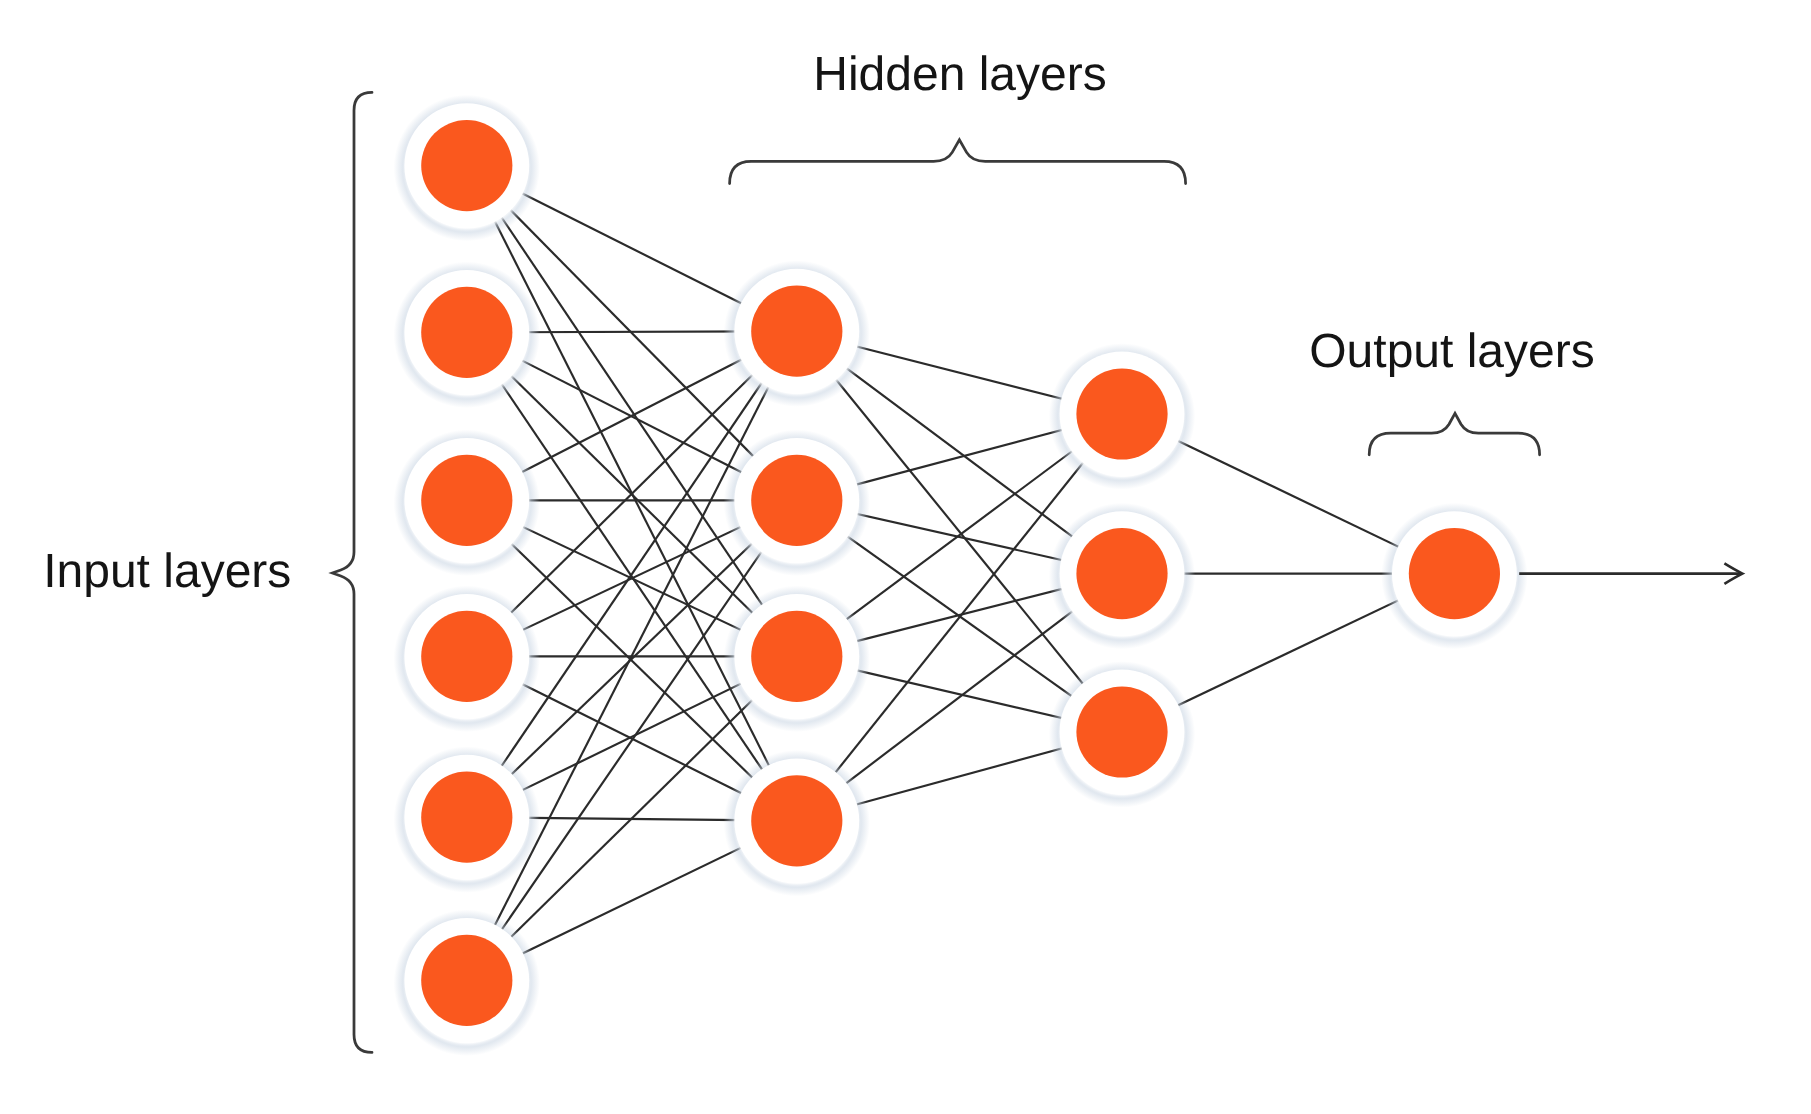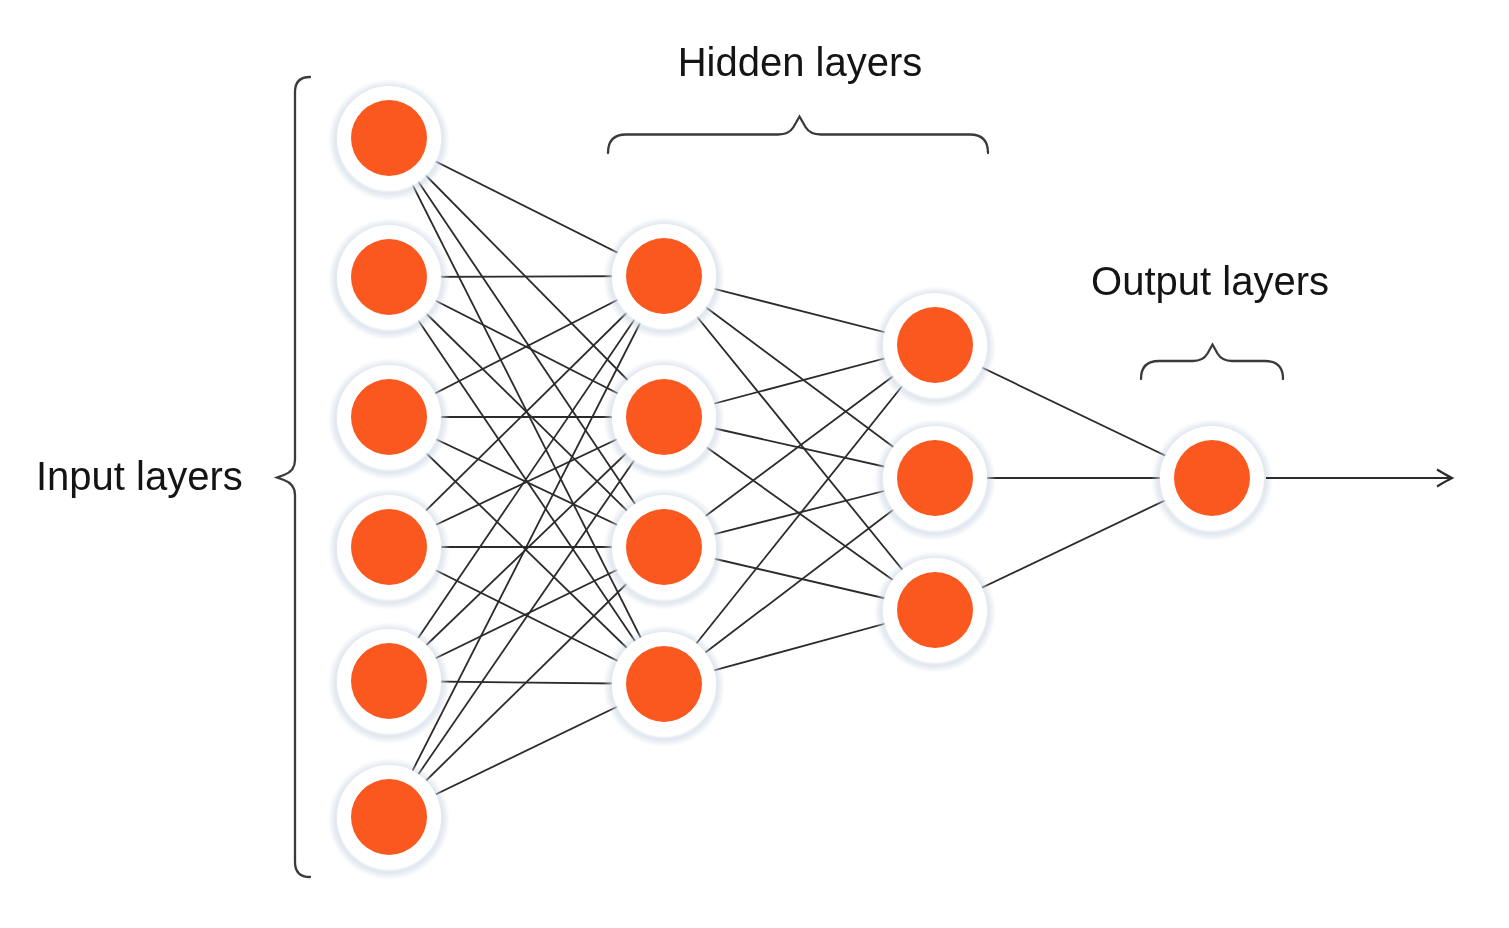--- a/index.html
+++ b/index.html
@@ -172,14 +172,14 @@
 
     <path class="brace" d="M310,77 Q295,77 295,92 L295,460 Q295,471 284,475 L277,477.5 L284,480 Q295,484 295,495 L295,862 Q295,877 310,877"></path>
     <path class="brace" d="M608,153 Q608,134.5 626,134.5 L778,134.5 Q789,134.5 793.5,127 L799.5,116.5 L805.5,127 Q810,134.5 821,134.5 L970,134.5 Q988,134.5 988,153"></path>
     <path class="brace" d="M1141,379 Q1141,361 1159,361 L1193,361 Q1203,361 1207.5,353.5 L1212.5,344.5 L1217.5,353.5 Q1222,361 1232,361 L1265,361 Q1283,361 1283,379"></path>
   </svg>
 
   <div class="label" style="left:36px; top:453px;">Input layers</div>
 
   <div class="label centered" style="left:800px; top:39px;">Hidden layers</div>
 
-  <div class="label centered" style="left:1210px; top:258px;">Output layers</div>
+  <div class="label centered" style="left:1210px; top:270px;">Output layers</div>
 </div>
 
 </body></html>

